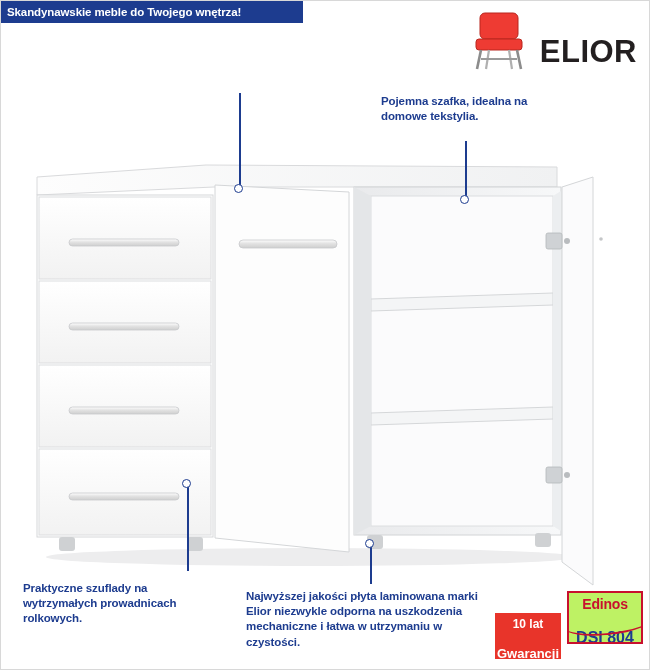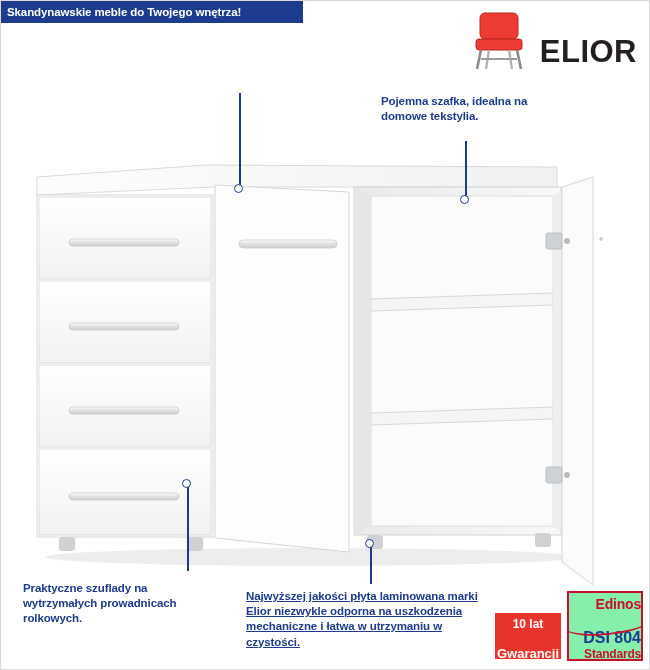--- a/index.html
+++ b/index.html
@@ -56,21 +56,21 @@
     position: absolute;
     font-size: 11.5px;
     font-weight: bold;
     color: #1d3c8f;
     line-height: 1.32;
     letter-spacing: -0.1px;
   }
   .c-abs     { left: 22px;  top: 52px;  width: 270px; }
   .c-cabinet { left: 380px; top: 93px;  width: 170px; }
   .c-drawers { left: 22px;  top: 580px; width: 180px; }
-  .c-board   { left: 245px; top: 588px; width: 245px; text-decoration: underline; }
+  .c-board   { left: 245px; top: 588px; width: 245px; }
 
   
   .line { position: absolute; background: #1d3c8f; }
   .dot {
     position: absolute;
     width: 9px; height: 9px;
     border: 1.6px solid #1d3c8f;
     border-radius: 50%;
     background: #ffffff;
   }
@@ -89,24 +89,24 @@
     font-weight: bold;
     line-height: 1.05;
     padding-top: 5px;
   }
   .badge-years .big { font-size: 12px; display: block; }
   .badge-years .small { font-size: 13px; display: block; margin-top: 16px; }
 
   .badge-edinos {
     position: absolute;
     left: 566px; top: 590px;
-    width: 76px; height: 70px;
+    width: 76px; height: 53px;
     border: 2px solid #c8102e;
-    background: #86efac;
-    text-align: right;
+    background: #bef264;
+    text-align: center;
     overflow: hidden;
   }
   .badge-edinos .ed-name {
     font-size: 14px; font-weight: bold; color: #c8102e;
     margin-top: 3px; letter-spacing: -0.2px;
   }
   .badge-edinos .ed-code {
     font-size: 16px; font-weight: bold; color: #1d3c8f; margin-top: 17px;
   }
   .badge-edinos .ed-std {

